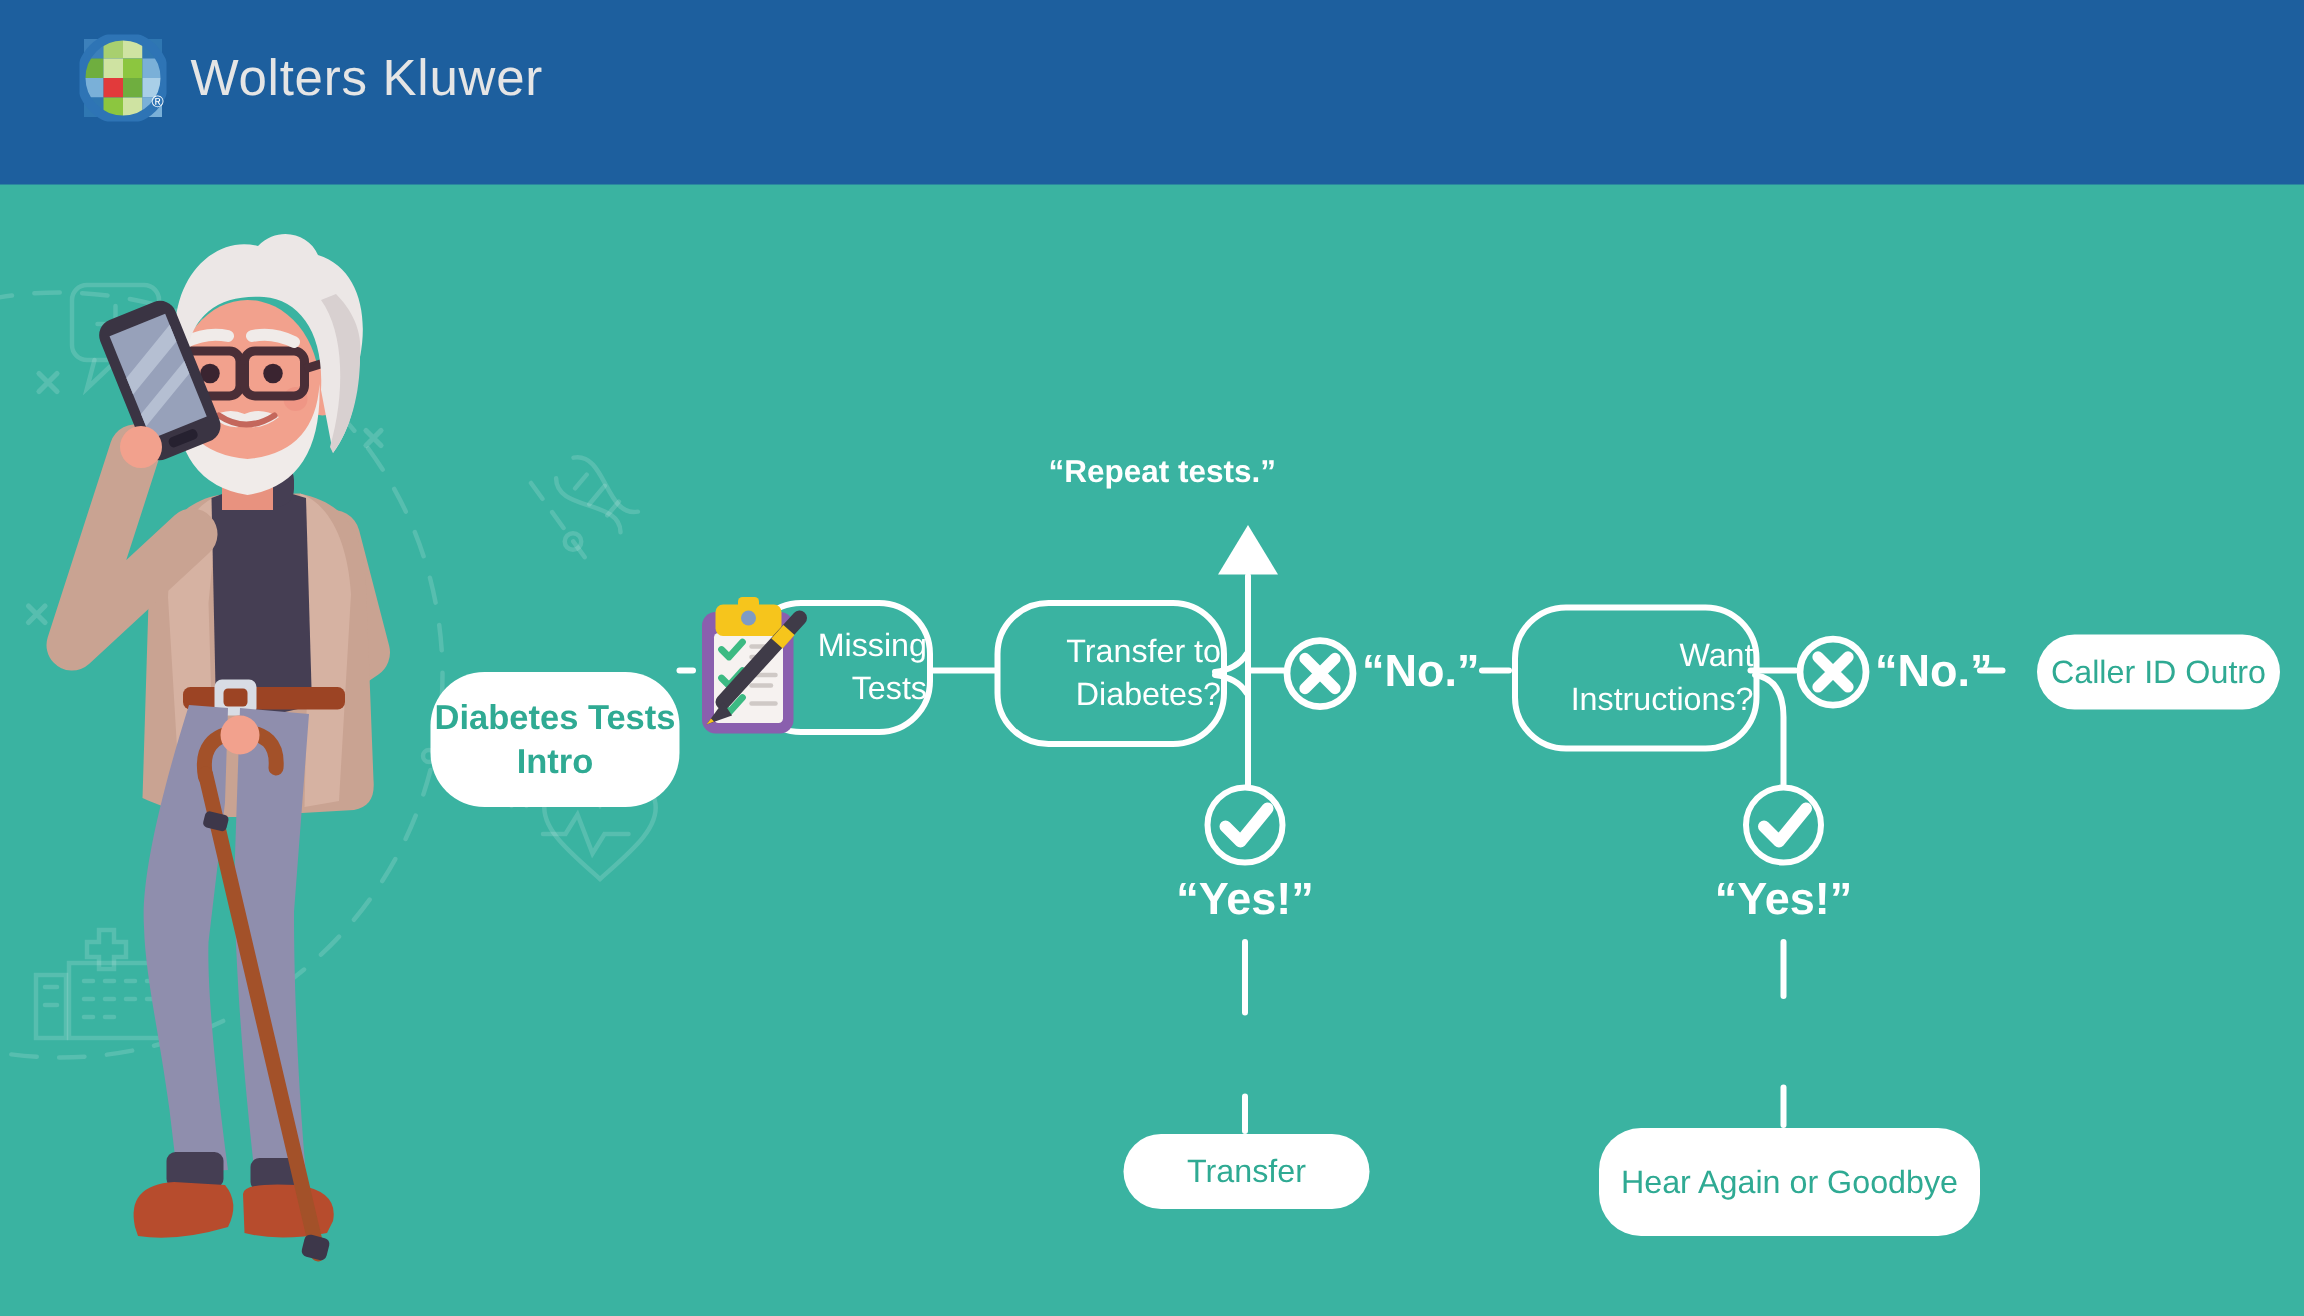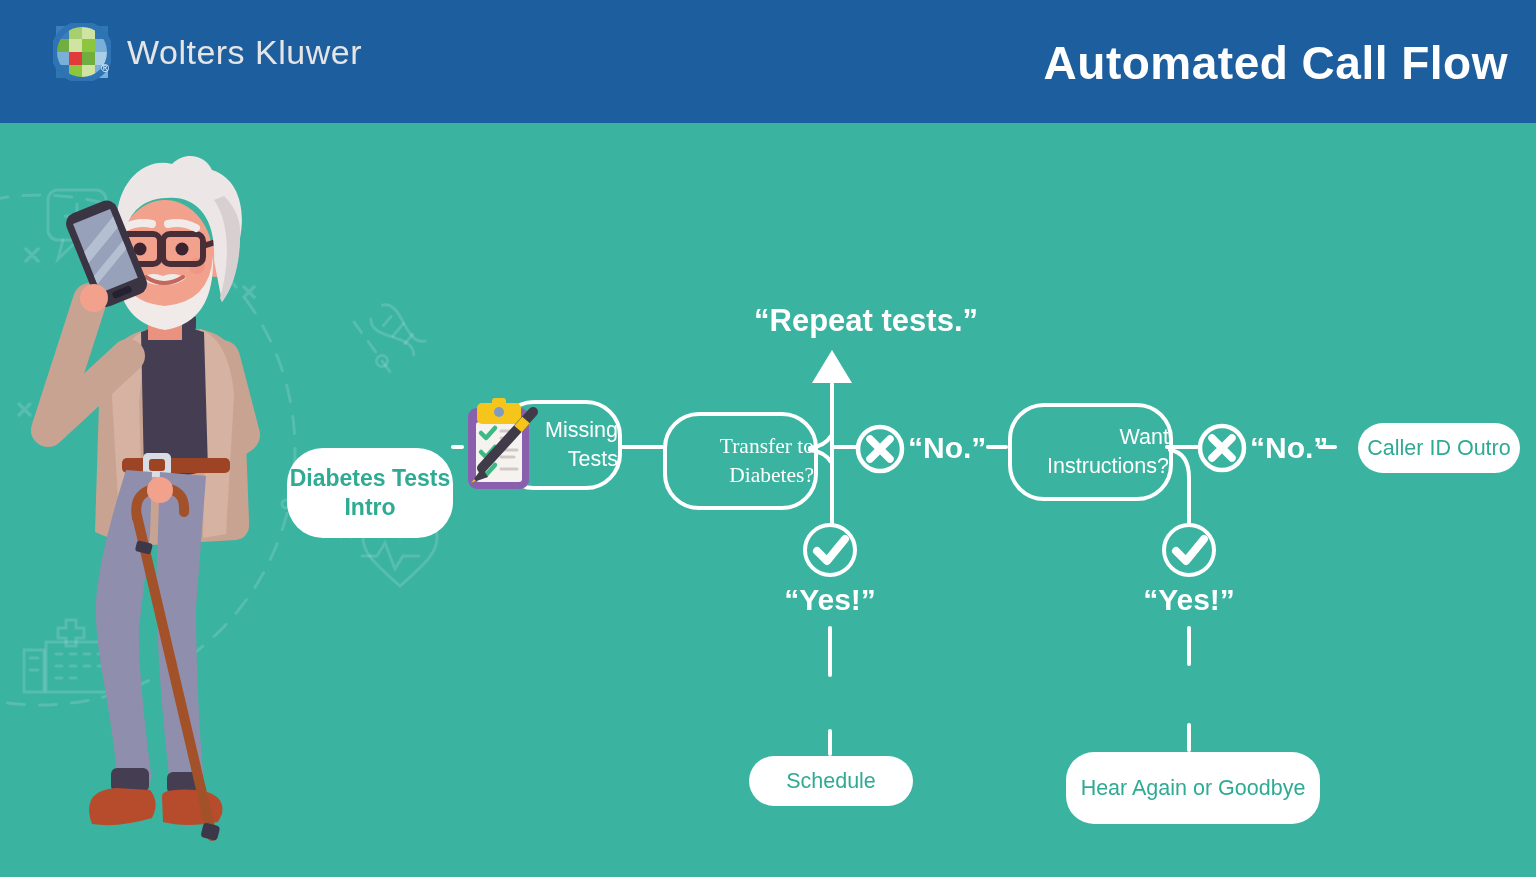--- a/index.html
+++ b/index.html
@@ -15,30 +15,30 @@
   
   .layer{position:absolute;left:0;top:0;}
   #decor-svg{z-index:1;} #man-svg{z-index:2;} .node{z-index:3;} #flow-svg{z-index:4;} .qlabel{z-index:5;}
   
   .node{position:absolute;display:flex;flex-direction:column;align-items:center;
         justify-content:center;text-align:center;color:#ffffff;font-size:21.5px;line-height:29px;}
   .node.outline{border:4px solid #ffffff;border-radius:36px;background:transparent;align-items:flex-end;}
   .node.solid{background:#ffffff;color:#2faa93;border-radius:36px;}
   #node-intro{left:287px;top:400px;width:166px;height:90px;font-weight:700;font-size:23px;line-height:29px;margin-top:48px;}
   #node-missing{left:498px;top:400px;width:124px;height:90px;padding-left:6px;box-sizing:border-box;}
-  #node-transferq{left:663px;top:412px;width:147px;height:90px;font-family:Liberation Serif, serif;}
+  #node-transferq{left:663px;top:400px;width:147px;height:90px;}
   #node-wantq{left:1008px;top:403px;width:157px;height:90px;}
   #node-caller{left:1358px;top:423px;width:162px;height:50px;border-radius:25px;}
   #node-yessched{left:747px;top:677px;width:167px;height:52px;border-radius:26px;}
   #node-transfer{left:749px;top:756px;width:164px;height:50px;border-radius:25px;}
   #node-yesinstr{left:1063px;top:666px;width:260px;height:57px;border-radius:29px;}
   #node-hear{left:1066px;top:752px;width:254px;height:72px;border-radius:28px;}
   
   .qlabel{position:absolute;color:#ffffff;font-weight:700;}
-  #lbl-repeat{left:728px;top:303px;width:250px;text-align:right;font-size:31px;}
+  #lbl-repeat{left:699px;top:303px;width:250px;text-align:left;font-size:21px;}
   #lbl-no1{left:908px;top:431px;font-size:30px;}
   #lbl-no2{left:1250px;top:431px;font-size:30px;}
   #lbl-yes1{left:755px;top:583px;width:150px;text-align:center;font-size:30px;}
   #lbl-yes2{left:1114px;top:583px;width:150px;text-align:center;font-size:30px;}
 </style>
 </head>
 <body>
 
 <div class="page">
 
@@ -62,21 +62,20 @@
           <rect x="3" y="42" width="13" height="13" fill="#2f77b2"></rect>
           <rect x="16" y="42" width="13" height="13" fill="#8cc63f"></rect>
           <rect x="29" y="42" width="13" height="13" fill="#cfe3a2"></rect>
           <rect x="42" y="42" width="13" height="13" fill="#7ab0d8"></rect>
         </g>
         <circle cx="29" cy="29" r="28" fill="none" stroke="#2e74b5" stroke-width="6"></circle>
       </svg>
       <span class="brand-text">Wolters Kluwer</span>
     </div>
     <span class="reg-mark">®</span>
-    <div class="page-title">Automated Call Flow</div>
   </div>
 
   <svg id="decor-svg" class="layer" width="1536" height="877" viewBox="0 0 1536 877">
     <g fill="none" stroke="rgba(255,255,255,0.15)" stroke-width="3" stroke-linecap="round">
       <circle cx="40" cy="450" r="255" stroke-dasharray="17 15"></circle>
       <g>
         <rect x="48" y="190" width="58" height="50" rx="10"></rect>
         <path d="M63,240 L58,259 L78,240"></path>
         <path d="M77,204 v24 M65,216 h24"></path>
       </g>
@@ -198,21 +197,21 @@
     <span>Diabetes?</span>
   </div>
   <div id="node-wantq" class="node outline">
     <span>Want</span>
     <span>Instructions?</span>
   </div>
   <div id="node-caller" class="node solid">
     <span>Caller ID Outro</span>
   </div>
   <div id="node-transfer" class="node solid">
-    <span>Schedule</span>
+    <span>Transfer</span>
   </div>
   <div id="node-hear" class="node solid">
     <span>Hear Again or Goodbye</span>
   </div>
 
   <svg id="flow-svg" class="layer" width="1536" height="877" viewBox="0 0 1536 877" style="pointer-events:none">
     <g stroke="#ffffff" stroke-width="4" fill="none" stroke-linecap="round">
       <line x1="453" y1="447" x2="462" y2="447"></line>
       <line x1="622" y1="447" x2="663" y2="447"></line>
       <line x1="832" y1="384" x2="832" y2="523"></line>

